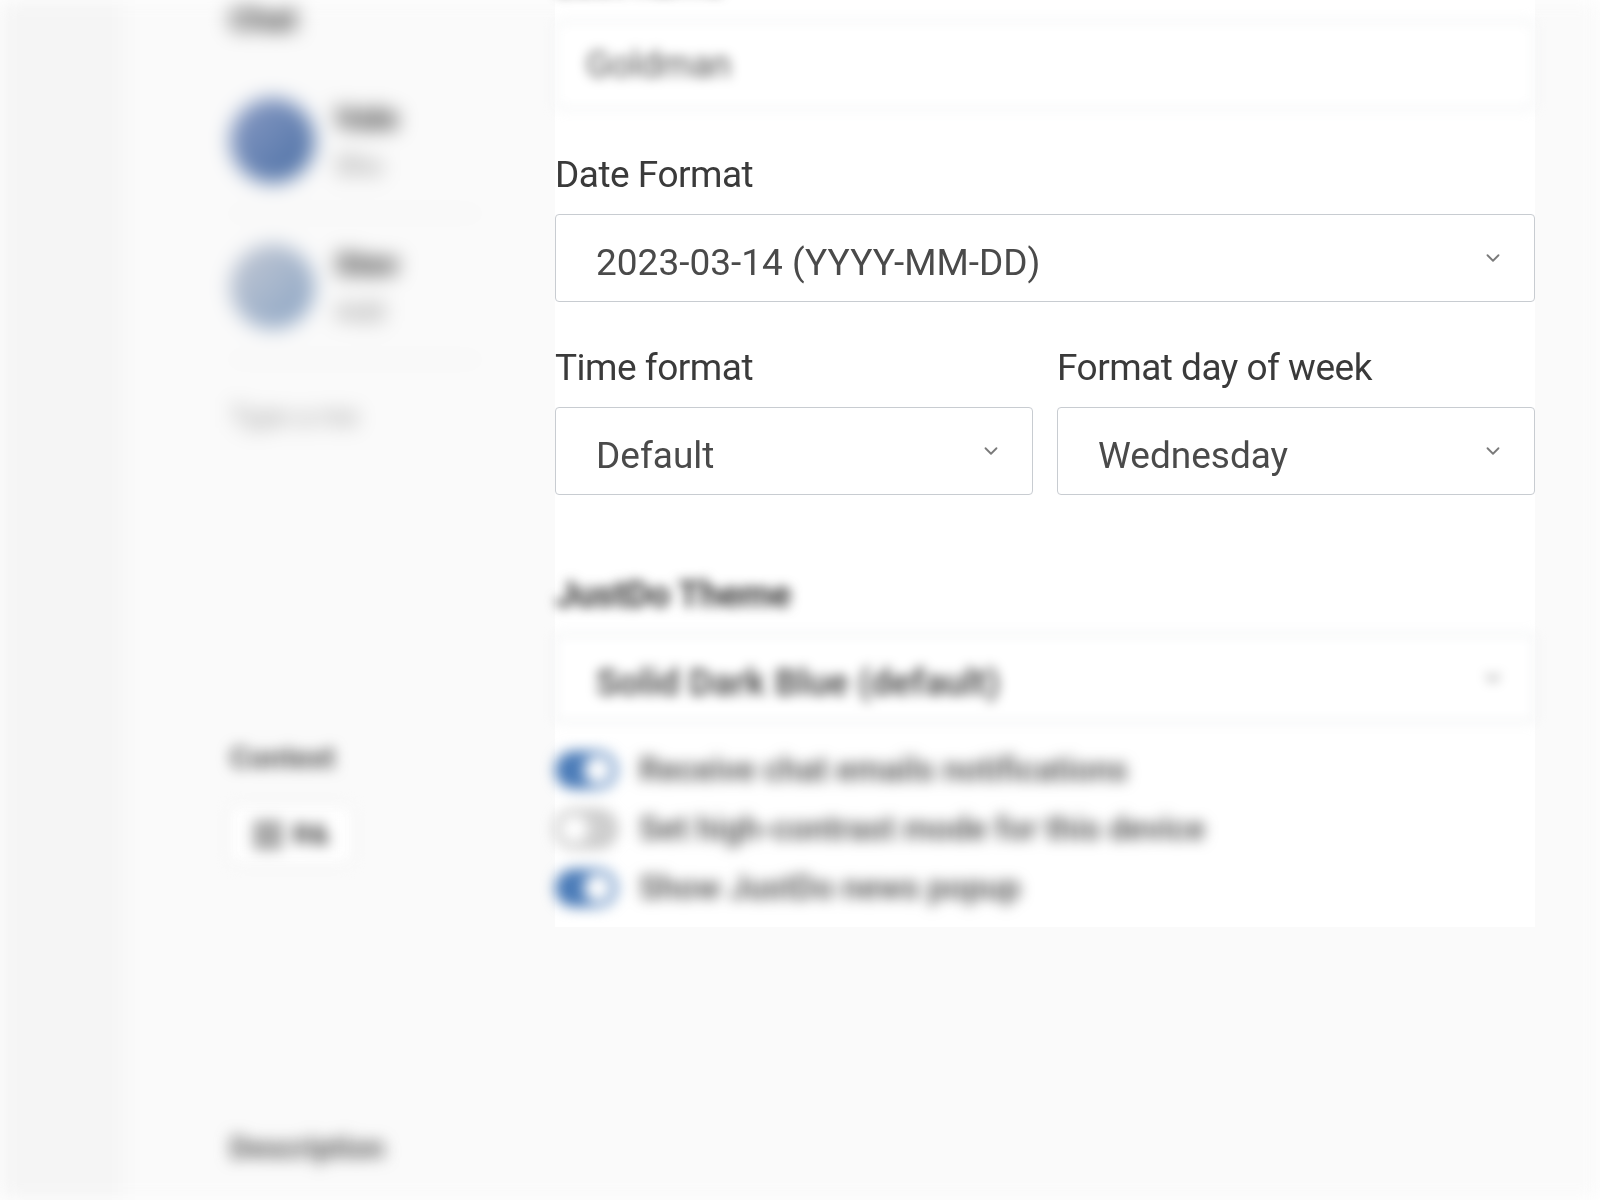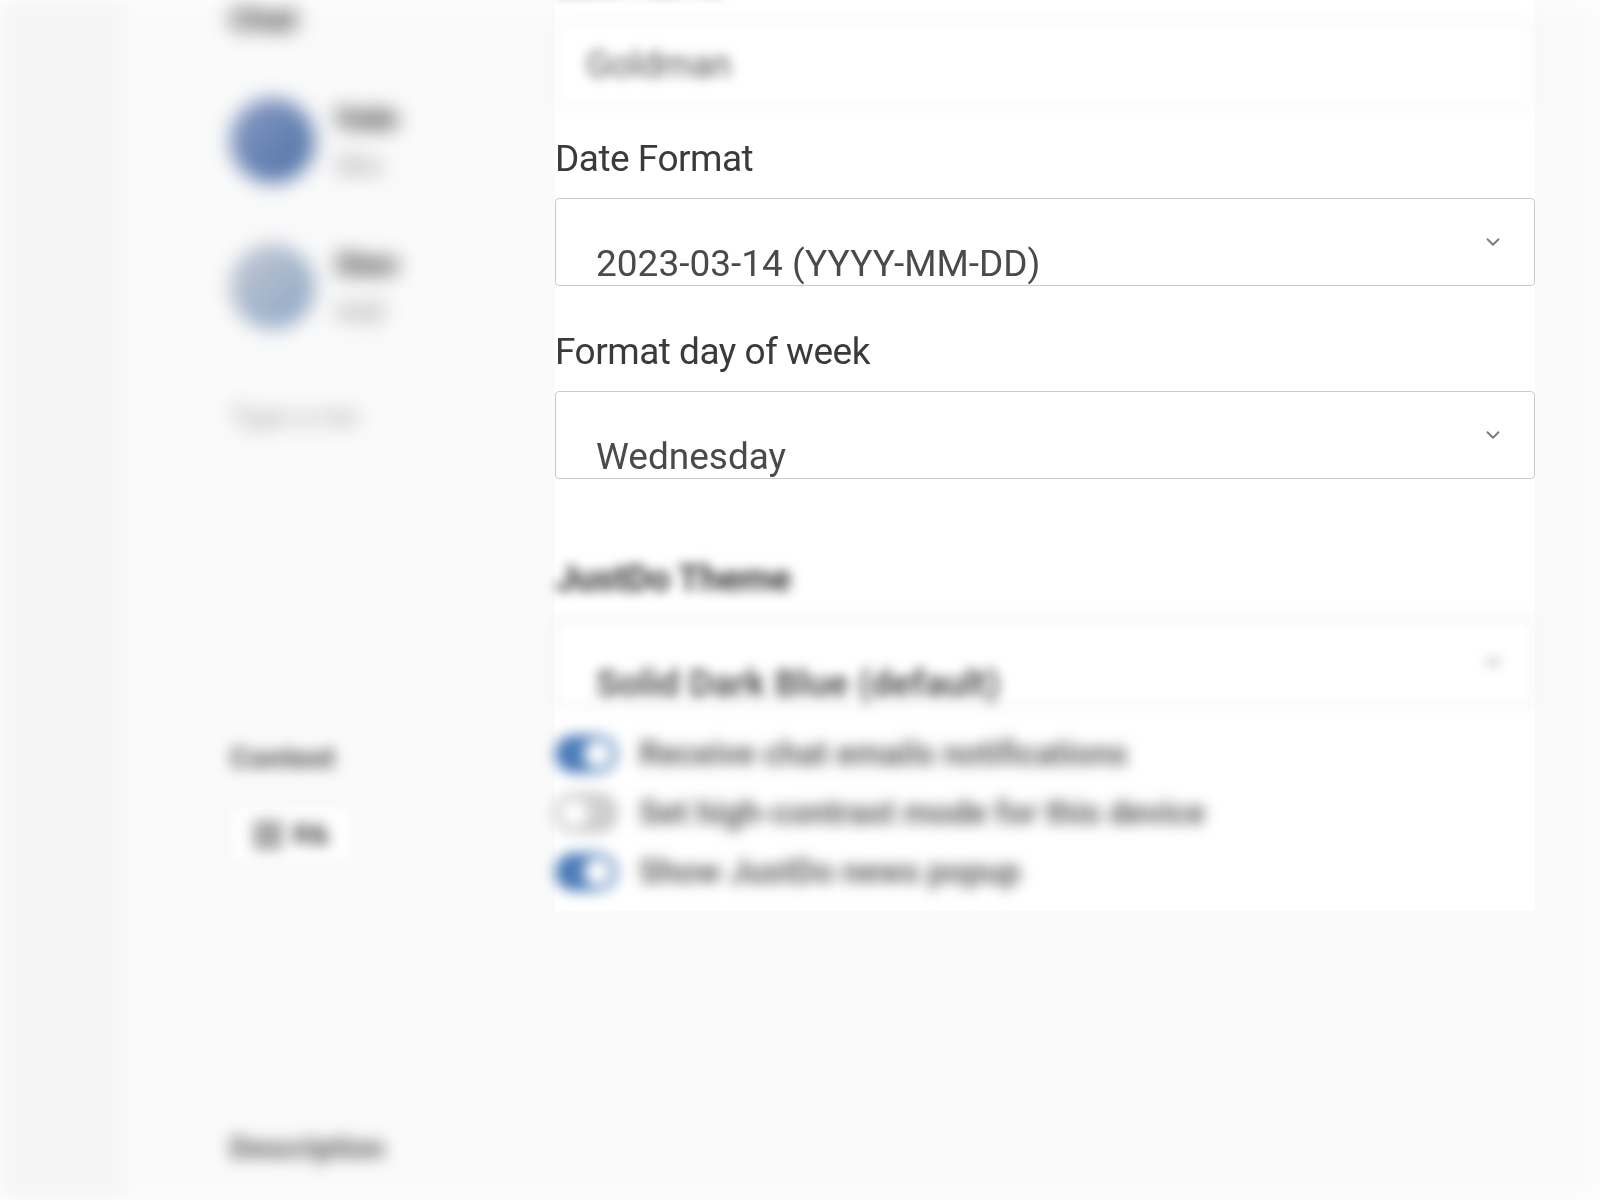--- a/index.html
+++ b/index.html
@@ -147,21 +147,21 @@
     }
     
     .select-wrapper {
       position: relative;
       width: 100%;
       height: 88px;
       border: 1px solid #c8ccd1;
       border-radius: 4px;
       background: #fff;
       display: flex;
-      align-items: flex-end;
+      align-items: center;
       padding: 8px 60px 0 40px;
       cursor: pointer;
     }
     
     .select-wrapper.blurred {
       filter: blur(6px);
     }
     
     .select-value {
       font-size: 37px;
@@ -326,33 +326,44 @@
   <div class="blurred-section-label">Description</div>
 </div>
 
 <div class="settings-panel">
 
   <div class="field-group">
     <div class="field-label blurred">Last name</div>
     <input class="text-input blurred" type="text" value="Goldman" style="">
   </div>
 
-  <div class="field-group" style="margin-top:28px">
+  <div class="field-group" style="margin-top:44px">
     <div class="field-label">Date Format</div>
     <div class="select-wrapper">
       <span class="select-value">2023-03-14 (YYYY-MM-DD)</span>
       <span class="chevron">
         <svg viewBox="0 0 24 24" fill="none" stroke="#7a7a7a" stroke-width="2" stroke-linecap="round" stroke-linejoin="round">
           <polyline points="6 9 12 15 18 9"></polyline>
         </svg>
       </span>
     </div>
   </div>
 
   <div class="two-col" style="margin-top:44px">
+    <div class="field-group">
+      <div class="field-label">Time format</div>
+      <div class="select-wrapper">
+        <span class="select-value">Default</span>
+        <span class="chevron">
+          <svg viewBox="0 0 24 24" fill="none" stroke="#7a7a7a" stroke-width="2" stroke-linecap="round" stroke-linejoin="round">
+            <polyline points="6 9 12 15 18 9"></polyline>
+          </svg>
+        </span>
+      </div>
+    </div>
 
     <div class="field-group">
       <div class="field-label">Format day of week</div>
       <div class="select-wrapper">
         <span class="select-value">Wednesday</span>
         <span class="chevron">
           <svg viewBox="0 0 24 24" fill="none" stroke="#7a7a7a" stroke-width="2" stroke-linecap="round" stroke-linejoin="round">
             <polyline points="6 9 12 15 18 9"></polyline>
           </svg>
         </span>

